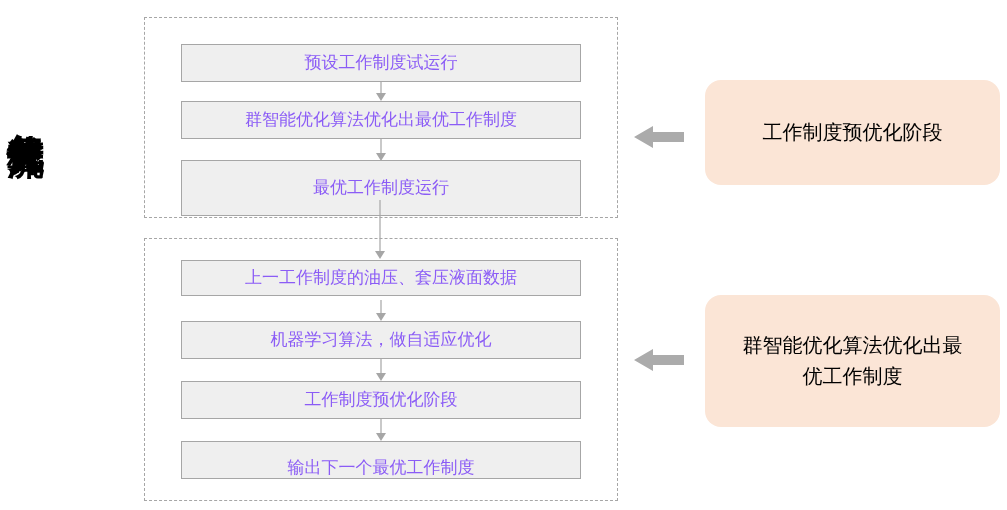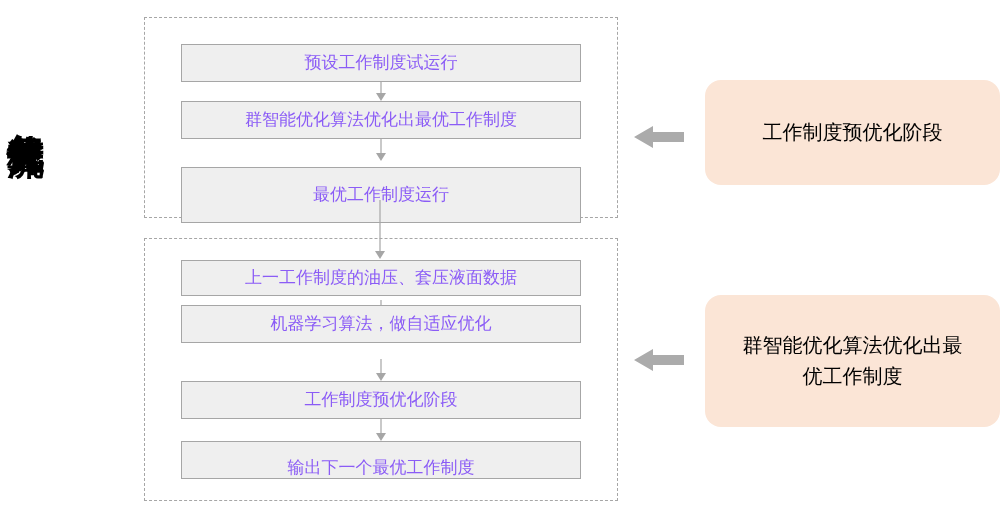--- a/index.html
+++ b/index.html
@@ -45,24 +45,24 @@
     display: flex;
     align-items: center;
     justify-content: center;
     font-size: 17px;
     color: #8b5cf6;
     text-align: center;
     line-height: 1.2;
   }
   #s1-step0 { top: 26px;  height: 38px; }
   #s1-step1 { top: 83px;  height: 38px; align-items: center; }
-  #s1-step2 { top: 149px; height: 56px; }
+  #s1-step2 { top: 142px; height: 56px; }
 
   #s2-step0 { top: 21px;  height: 36px; }
-  #s2-step1 { top: 66px;  height: 38px; }
+  #s2-step1 { top: 82px;  height: 38px; }
   #s2-step2 { top: 142px; height: 38px; }
   #s2-step3 { top: 202px; height: 38px; align-items: flex-end; }
 
   .down-arrow { position: absolute; left: 230px; display: block; }
   #arrow-s1-0 { top: 64px;  }
   #arrow-s1-1 { top: 121px; }
   #arrow-s2-0 { top: 61px;  }
   #arrow-s2-1 { top: 120px; }
   #arrow-s2-2 { top: 180px; }
   .connector-arrow { position: absolute; left: 374px; top: 200px; display: block; }

